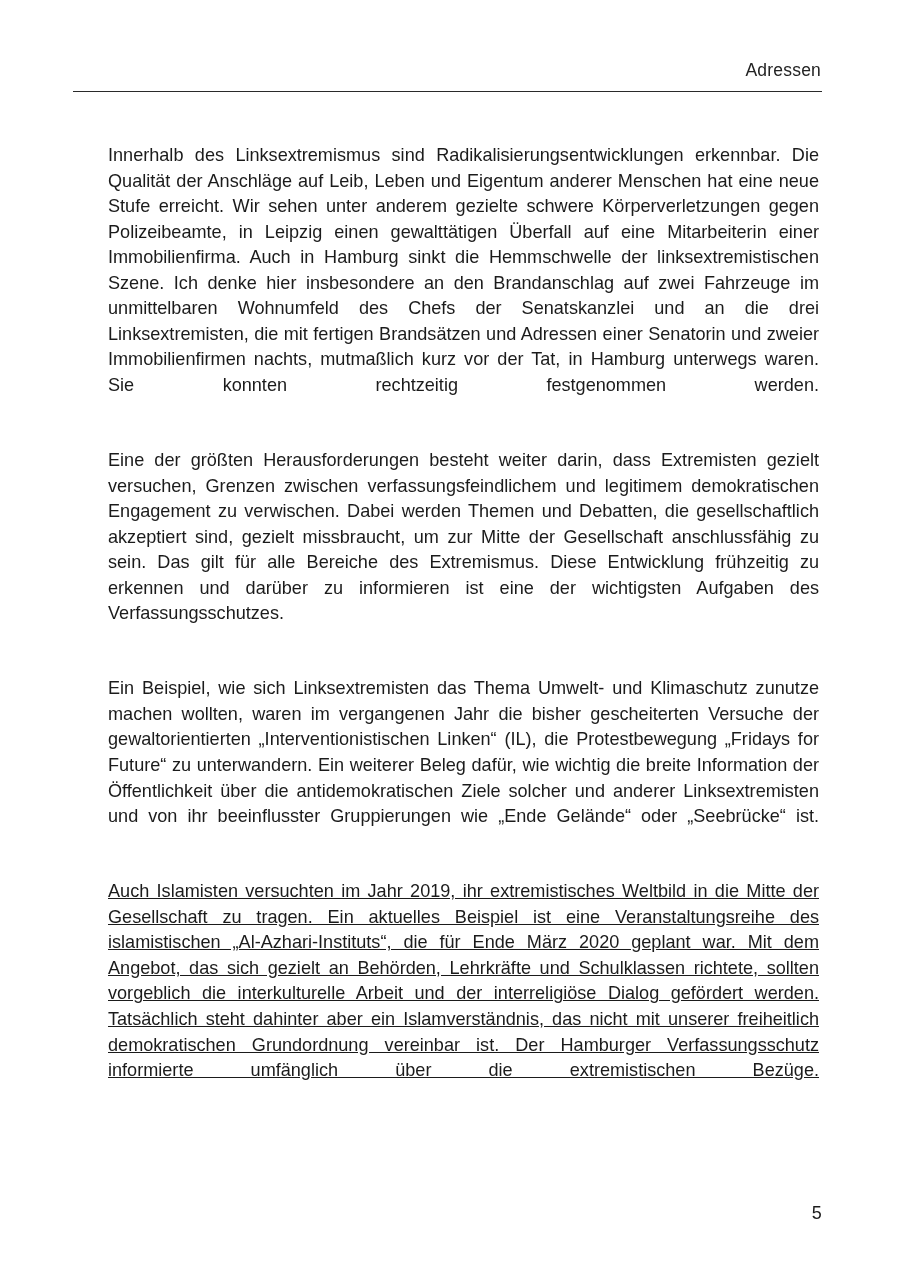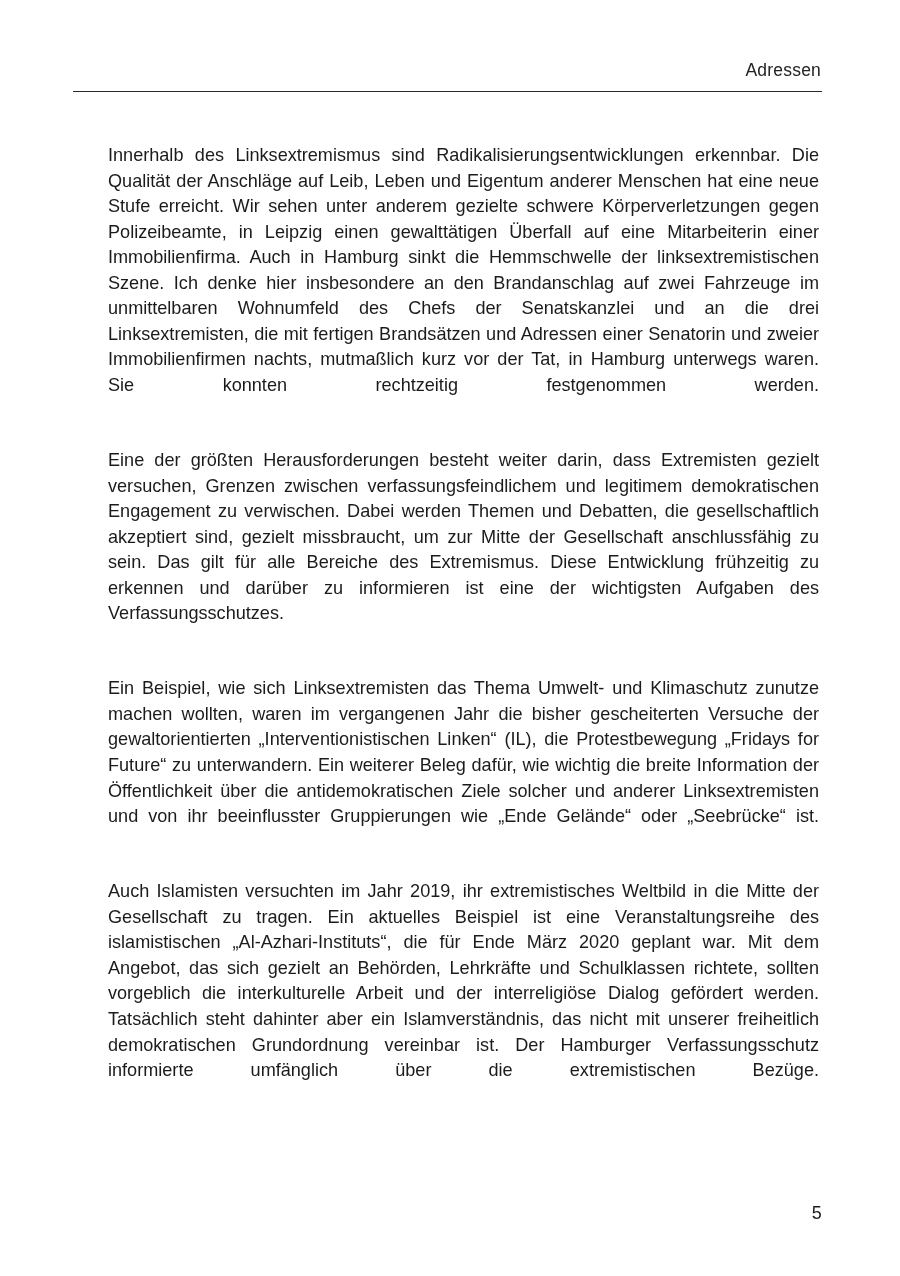--- a/index.html
+++ b/index.html
@@ -66,20 +66,21 @@
     text-justify: inter-word;
     letter-spacing: 0.0px;
     word-spacing: 0.1px;
     color: #1b1b1b;
     hyphens: manual;
     -webkit-hyphens: manual;
   }
 
   .body-paragraph:last-child {
     margin-bottom: 0;
+    text-decoration: underline;
   }
 
   
   .body-paragraph::after {
     content: "";
     display: inline-block;
     width: 100%;
   }
 
   

